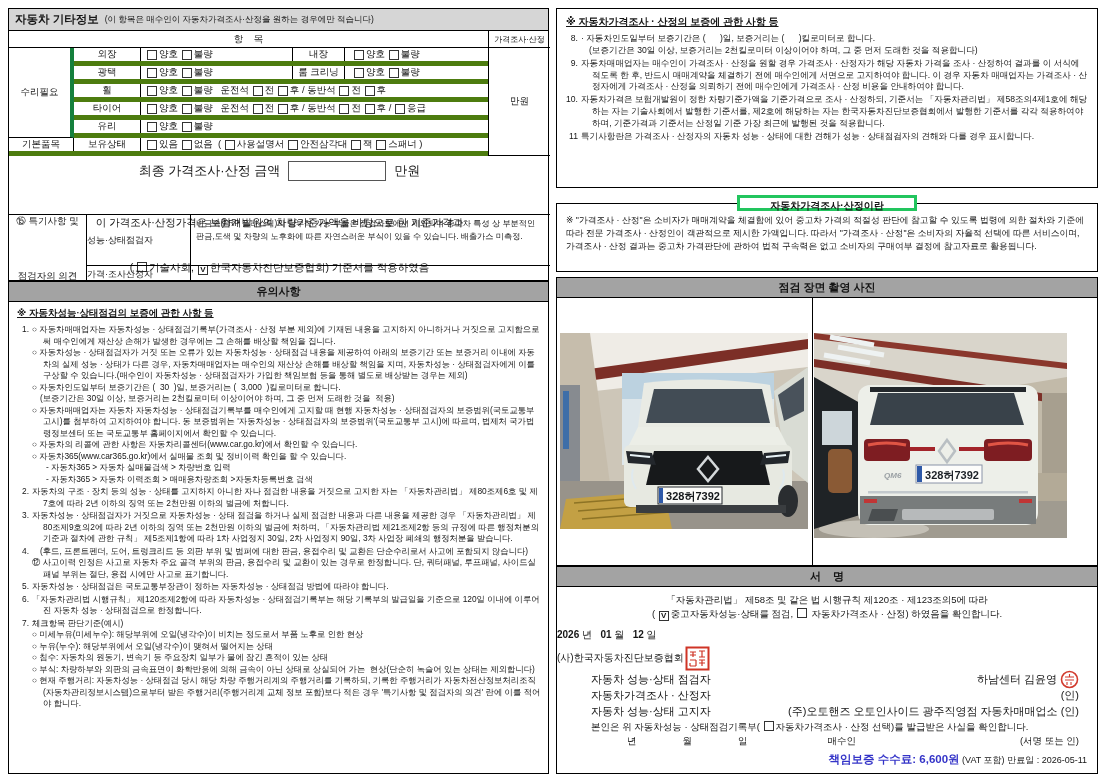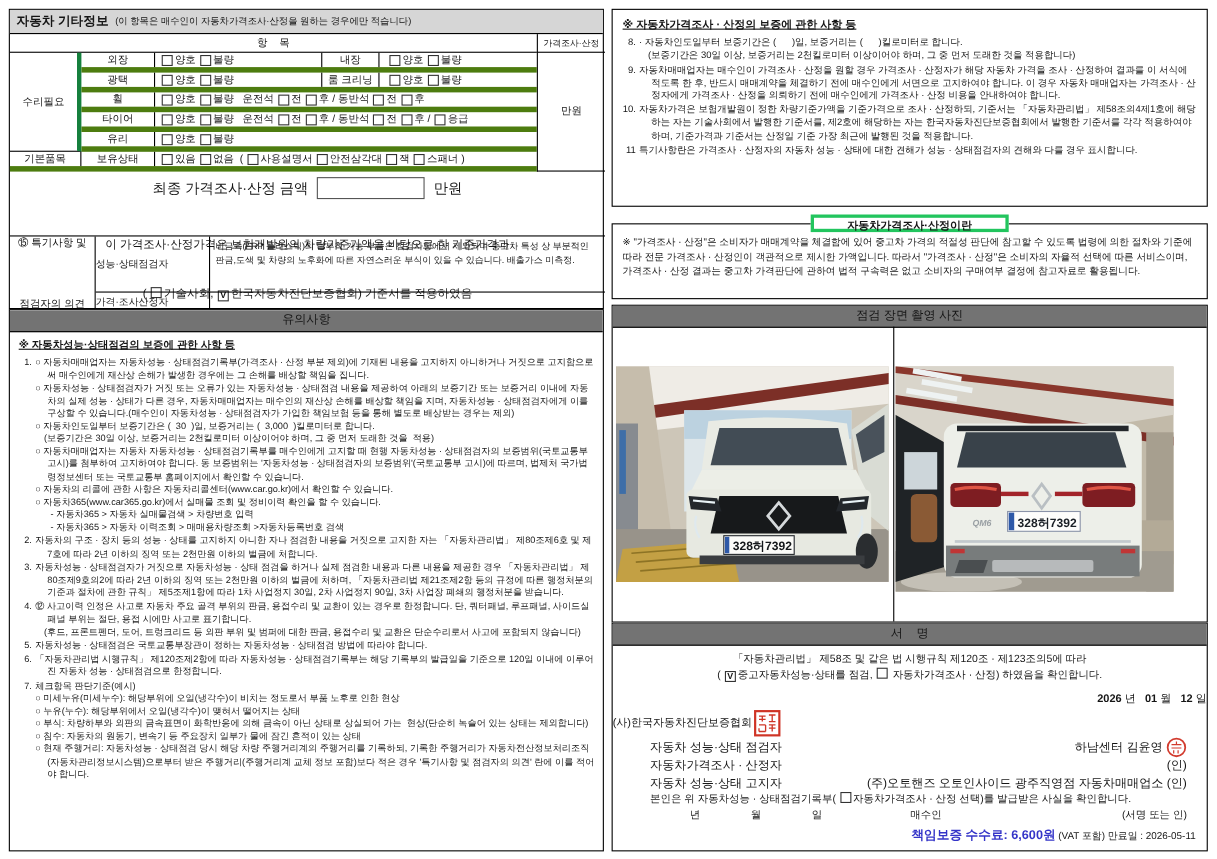--- a/index.html
+++ b/index.html
@@ -1,20 +1,20 @@
 <!DOCTYPE html>
 <html><head>
 <meta charset="utf-8">
 <style>
   html,body{margin:0;padding:0}
   body{width:1106px;height:781px;position:relative;background:#fff;
        font-family:"Liberation Sans","DejaVu Sans",sans-serif;color:#151515;overflow:hidden}
   .abs{position:absolute;box-sizing:border-box}
   .box{position:absolute;box-sizing:border-box;border:1.4px solid #000;background:#fff}
-  .bar{background:#737373;border-bottom:1px solid #000;font-weight:normal;text-align:center;
+  .bar{background:#a3a3a3;border-bottom:1px solid #000;font-weight:bold;text-align:center;
        font-size:11px;height:19px;line-height:19px;white-space:pre}
   
   .titlebar{position:absolute;left:0;top:0;right:0;height:22px;background:#d6d6d6;
             border-bottom:1px solid #000;box-sizing:border-box;display:flex;align-items:center;padding-left:6px}
   .titlebar .t{font-weight:bold;font-size:11.5px;margin-right:6px}
   .titlebar .note{font-size:8.5px}
   .hcell{position:absolute;box-sizing:border-box;font-size:9.5px;display:flex;align-items:center;justify-content:center;white-space:pre}
   .cellb{border-bottom:1px solid #000}
   .trow{display:flex;height:18px;border-bottom:5px solid #4d7c0f;box-sizing:border-box;font-size:9.5px;align-items:flex-start}
   .trow .lab{width:67px;border-right:1px solid #000;display:flex;align-items:center;justify-content:center;box-sizing:border-box}
@@ -42,21 +42,21 @@
   
   .defTitle{position:absolute;box-sizing:border-box;border:3px solid #22c55e;background:#fff;
             font-weight:bold;font-size:10px;text-align:center;line-height:15px;z-index:3}
   .defbody{padding:10px 9px 0 9px;font-size:8.8px;line-height:1.45;white-space:pre-wrap}
   
   .pcell{position:absolute;top:19px;bottom:0;box-sizing:border-box}
   .pdivider{position:absolute;top:19px;bottom:0;left:255px;width:0;border-left:1px solid #000}
   svg.ph{display:block}
   
   .sigline{text-align:center;font-size:9.5px;line-height:14px;white-space:pre}
-  .sigdate{text-align:right;font-size:10px;margin-top:7px}
+  .sigdate{text-align:left;font-size:10px;margin-top:7px}
   .sigdate b{font-weight:bold}
   .orgline{text-align:left;font-size:10px;margin-top:3px;height:26px;line-height:26px}
   .orgline .sq{vertical-align:middle;margin-left:1px}
   .srow{display:flex;justify-content:space-between;align-items:center;padding:0 18px 0 34px;font-size:11px;height:16px}
   .srow .val{display:flex;align-items:center;gap:3px}
   .buyerline{padding-left:34px;font-size:9.5px;height:15px;line-height:15px;white-space:pre}
   .buyerrow{display:flex;align-items:center;font-size:9.5px;height:15px;padding:0 18px}
   .buyerrow .g1{margin-left:52px}.buyerrow .g2{margin-left:46px}.buyerrow .g3{margin-left:46px}
   .buyerrow .g4{margin-left:80px}.buyerrow .sign{margin-left:auto}
   .feeline{text-align:right;padding-right:10px;margin-top:3px;font-size:9px}
@@ -151,38 +151,38 @@
         <div class="li">
           <span class="num">2.</span>
           <div class="para">자동차의 구조 · 장치 등의 성능 · 상태를 고지하지 아니한 자나 점검한 내용을 거짓으로 고지한 자는 「자동차관리법」 제80조제6호 및 제7호에 따라 2년 이하의 징역 또는 2천만원 이하의 벌금에 처합니다.</div>
         </div>
         <div class="li">
           <span class="num">3.</span>
           <div class="para">자동차성능 · 상태점검자가 거짓으로 자동차성능 · 상태 점검을 하거나 실제 점검한 내용과 다른 내용을 제공한 경우 「자동차관리법」 제80조제9호의2에 따라 2년 이하의 징역 또는 2천만원 이하의 벌금에 처하며, 「자동차관리법 제21조제2항 등의 규정에 따른 행정처분의 기준과 절차에 관한 규칙」 제5조제1항에 따라 1차 사업정지 30일, 2차 사업정지 90일, 3차 사업장 폐쇄의 행정처분을 받습니다.</div>
         </div>
         <div class="li">
           <span class="num">4.</span>
+          <div class="para paren">(후드, 프론트펜더, 도어, 트렁크리드 등 외판 부위 및 범퍼에 대한 판금, 용접수리 및 교환은 단순수리로서 사고에 포함되지 않습니다)</div>
           <div class="para">⑫ 사고이력 인정은 사고로 자동차 주요 골격 부위의 판금, 용접수리 및 교환이 있는 경우로 한정합니다. 단, 쿼터패널, 루프패널, 사이드실패널 부위는 절단, 용접 시에만 사고로 표기합니다.</div>
-          <div class="para paren">(후드, 프론트펜더, 도어, 트렁크리드 등 외판 부위 및 범퍼에 대한 판금, 용접수리 및 교환은 단순수리로서 사고에 포함되지 않습니다)</div>
         </div>
         <div class="li">
           <span class="num">5.</span>
           <div class="para">자동차성능 · 상태점검은 국토교통부장관이 정하는 자동차성능 · 상태점검 방법에 따라야 합니다.</div>
         </div>
         <div class="li">
           <span class="num">6.</span>
           <div class="para">「자동차관리법 시행규칙」 제120조제2항에 따라 자동차성능 · 상태점검기록부는 해당 기록부의 발급일을 기준으로 120일 이내에 이루어진 자동차 성능 · 상태점검으로 한정합니다.</div>
         </div>
         <div class="li">
           <span class="num">7.</span>
           <div class="para">체크항목 판단기준(예시)</div>
           <div class="para">○ 미세누유(미세누수): 해당부위에 오일(냉각수)이 비치는 정도로서 부품 노후로 인한 현상</div>
           <div class="para">○ 누유(누수): 해당부위에서 오일(냉각수)이 맺혀서 떨어지는 상태</div>
+          <div class="para">○ 침수: 자동차의 원동기, 변속기 등 주요장치 일부가 물에 잠긴 흔적이 있는 상태</div>
           <div class="para">○ 부식: 차량하부와 외판의 금속표면이 화학반응에 의해 금속이 아닌 상태로 상실되어 가는  현상(단순히 녹슬어 있는 상태는 제외합니다)</div>
-          <div class="para">○ 침수: 자동차의 원동기, 변속기 등 주요장치 일부가 물에 잠긴 흔적이 있는 상태</div>
           <div class="para">○ 현재 주행거리: 자동차성능 · 상태점검 당시 해당 차량 주행거리계의 주행거리를 기록하되, 기록한 주행거리가 자동차전산정보처리조직(자동차관리정보시스템)으로부터 받은 주행거리(주행거리계 교체 정보 포함)보다 적은 경우 '특기사항 및 점검자의 의견' 란에 이를 적어야 합니다.</div>
         </div>
       </div>
   </div>
 </div>
 
 <div class="box" style="left:556px;top:8px;width:542px;height:180px;overflow:hidden">
   <div style="padding:3px 7px 0 7px">
     <div class="ntitle" style="font-size:10px">※ 자동차가격조사 · 산정의 보증에 관한 사항 등</div>
     <div class="glist" id="guarList">

